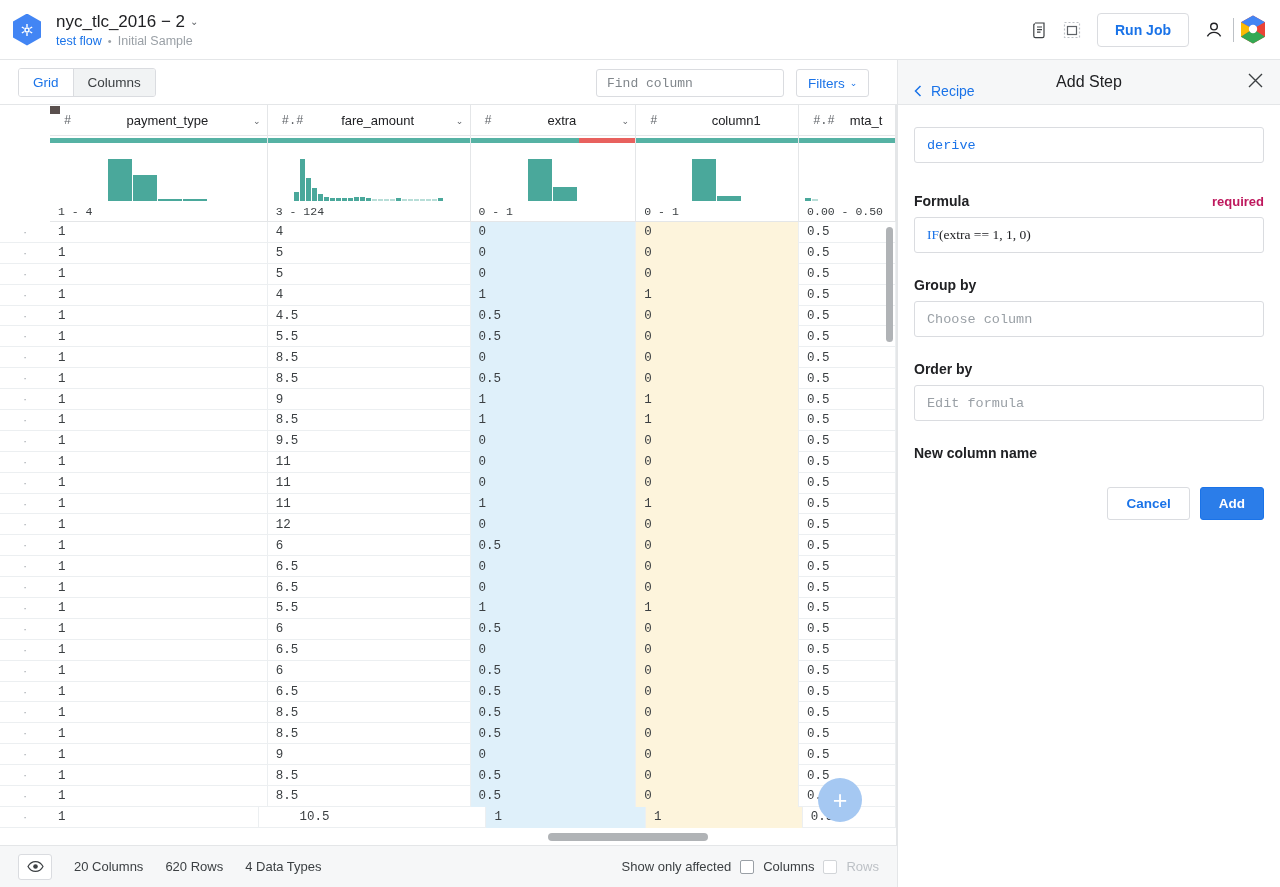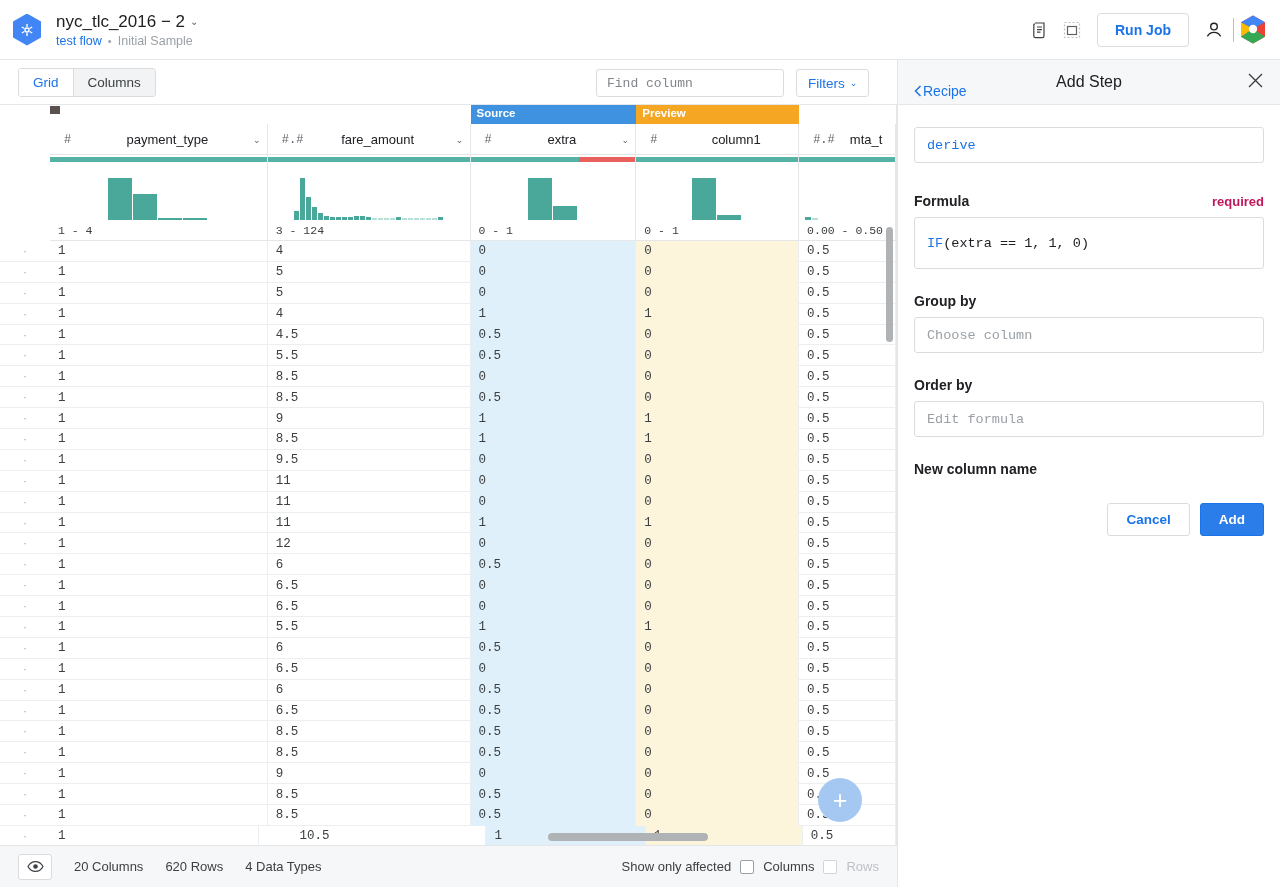--- a/index.html
+++ b/index.html
@@ -185,38 +185,38 @@
 
   
   .panel {
     position: absolute; top: 60px; right: 0; width: 383px; height: 827px;
     background: #fff; border-left: 1px solid #e4e6e8;
   }
   .panel-head {
     height: 45px; background: #f6f7f8; border-bottom: 1px solid #e4e6e8;
     display: flex; align-items: center; padding: 0 16px; position: relative;
   }
-  .back-link { color: #1a73e8; font-size: 14px; display: flex; align-items: center; gap: 1px; cursor: pointer; margin-top: 17px; }
+  .back-link { color: #1a73e8; font-size: 14px; display: flex; align-items: center; gap: 9px; cursor: pointer; margin-top: 17px; }
   .panel-title {
     position: absolute; left: 0; right: 0; text-align: center;
     font-size: 16px; color: #202124; pointer-events: none;
   }
   .panel-close { margin-left: auto; font-size: 19px; color: #3c4043; cursor: pointer; line-height: 1; }
 
   .panel-body { padding: 22px 16px 0 16px; }
   .flabel { font-size: 14px; font-weight: 700; color: #202124; margin-bottom: 8px; }
   .flabel-row { display: flex; align-items: baseline; justify-content: space-between; }
   .freq { font-size: 13px; color: #be185d; font-weight: 700; }
   .fbox {
     border: 1px solid #dadce0; border-radius: 3px; height: 36px;
     display: flex; align-items: center; padding: 0 12px;
     font-family: "Liberation Mono", monospace; font-size: 13.5px;
     background: #fff; cursor: text;
   }
-  .fbox.tall { height: 52px; }
+  .fbox.tall { height: 36px; font-family: Liberation Serif, serif; }
   .fhint { font-size: 13px; color: #5f6368; margin-top: 8px; }
   .ph { color: #9aa0a6; }
   .kw { color: #1a73e8; }
   .blk { color: #202124; }
   .gap-lg { height: 30px; }
   .gap-md { height: 24px; }
   .panel-actions { display: flex; justify-content: flex-end; gap: 10px; margin-top: 26px; }
   .btn {
     border-radius: 3px; font-size: 13.5px; padding: 8px 18px; cursor: pointer;
     font-weight: 600;
@@ -291,26 +291,20 @@
       <div class="seg">Columns</div>
     </div>
   </div>
   <input class="find-input" placeholder="Find column" style="">
   <div class="filters-btn">
     <span>Filters</span>
     <span class="caret">⌄</span>
   </div>
 
   <div class="grid-wrap">
-    <div class="banner-row" id="banner-row">
-        <div class="banner blank" style="width: 421px;"></div>
-        <div class="banner src" style="width: 166px;">Source</div>
-        <div class="banner prev" style="width: 163px;">Preview</div>
-        <div class="banner blank" style="width: 97px;"></div>
-      </div>
     <div class="head-row" id="head-row">
         <div class="hcell" style="width: 218px;">
           <span class="htype">#</span>
           <span class="hname">payment_type</span>
           <span class="hcaret">⌄</span>
         </div>
         <div class="hcell" style="width: 203px;">
           <span class="htype">#.#</span>
           <span class="hname">fare_amount</span>
           <span class="hcaret">⌄</span>

